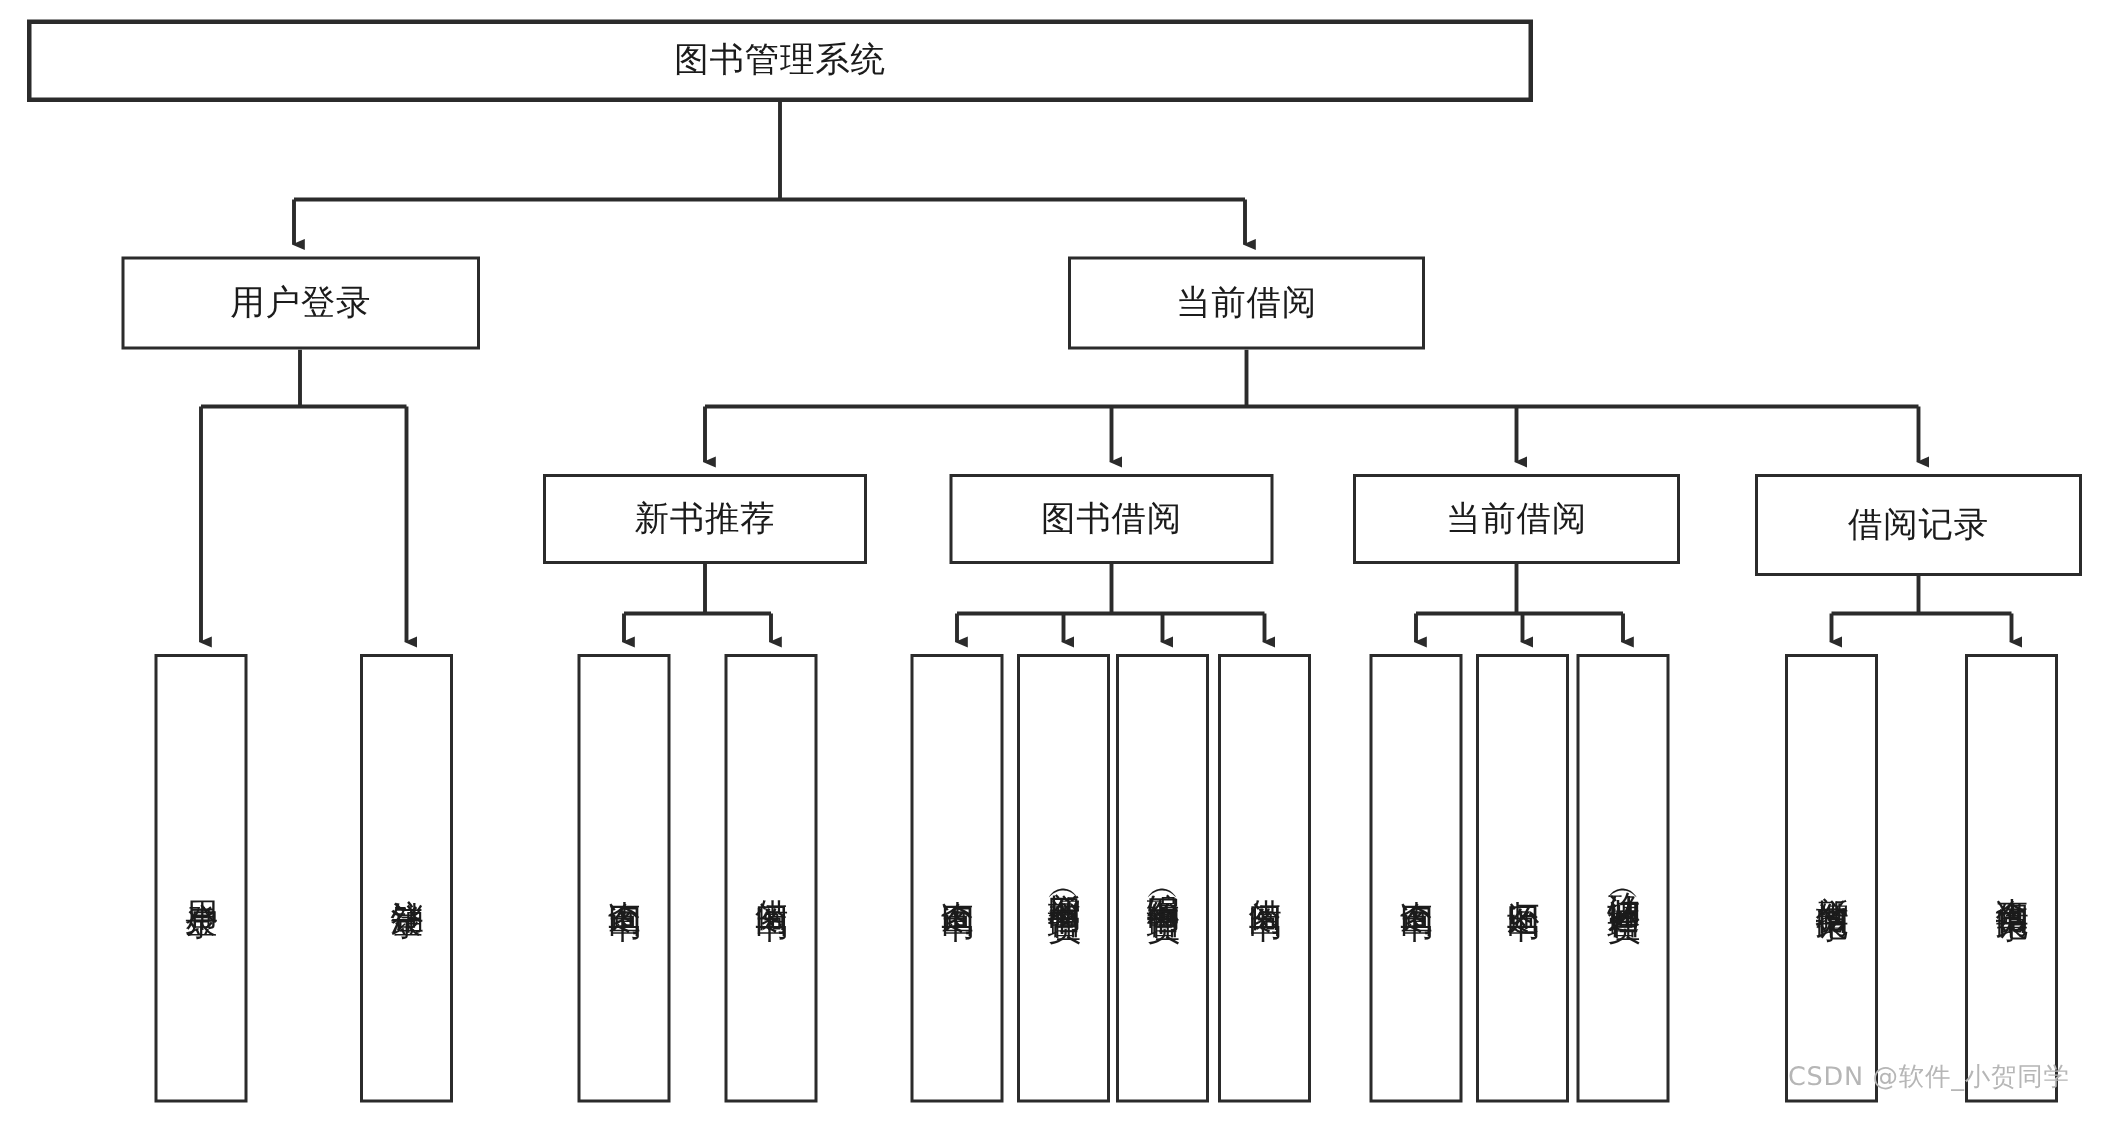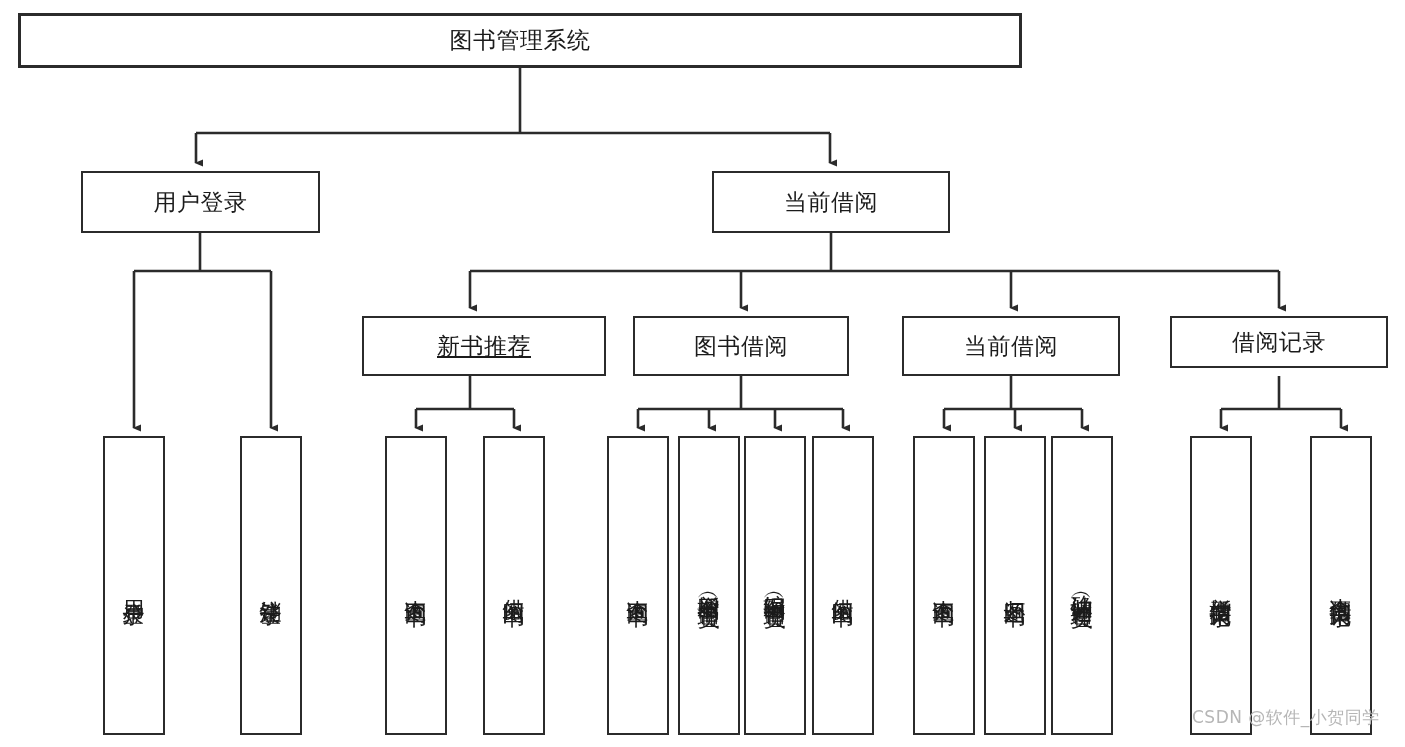--- a/index.html
+++ b/index.html
@@ -137,30 +137,30 @@
     <span class="node-label">图书管理系统</span>
   </div>
 
   <div class="node" style="left:81px; top:171px; width:239px; height:62px;">
     <span class="node-label">用户登录</span>
   </div>
   <div class="node" style="left:712px; top:171px; width:238px; height:62px;">
     <span class="node-label">当前借阅</span>
   </div>
 
-  <div class="node" style="left:362px; top:316px; width:244px; height:60px;text-decoration:underline;">
+  <div class="node" style="left:362px; top:316px; width:216px; height:60px;">
     <span class="node-label">新书推荐</span>
   </div>
   <div class="node" style="left:633px; top:316px; width:216px; height:60px;align-items:center;">
     <span class="node-label">图书借阅</span>
   </div>
   <div class="node" style="left:902px; top:316px; width:218px; height:60px;align-items:center;">
     <span class="node-label">当前借阅</span>
   </div>
-  <div class="node" style="left:1170px; top:316px; width:218px; height:52px;text-align:center;">
+  <div class="node" style="left:1170px; top:316px; width:218px; height:68px;text-align:center;">
     <span class="node-label">借阅记录</span>
   </div>
 
   <div class="node leaf" style="left:103px; top:436px; width:62px; height:299px;">
     <span class="node-label">用户登录</span>
   </div>
   <div class="node leaf" style="left:240px; top:436px; width:62px; height:299px;">
     <span class="node-label">注销登录</span>
   </div>
   <div class="node leaf" style="left:385px; top:436px; width:62px; height:299px;">

